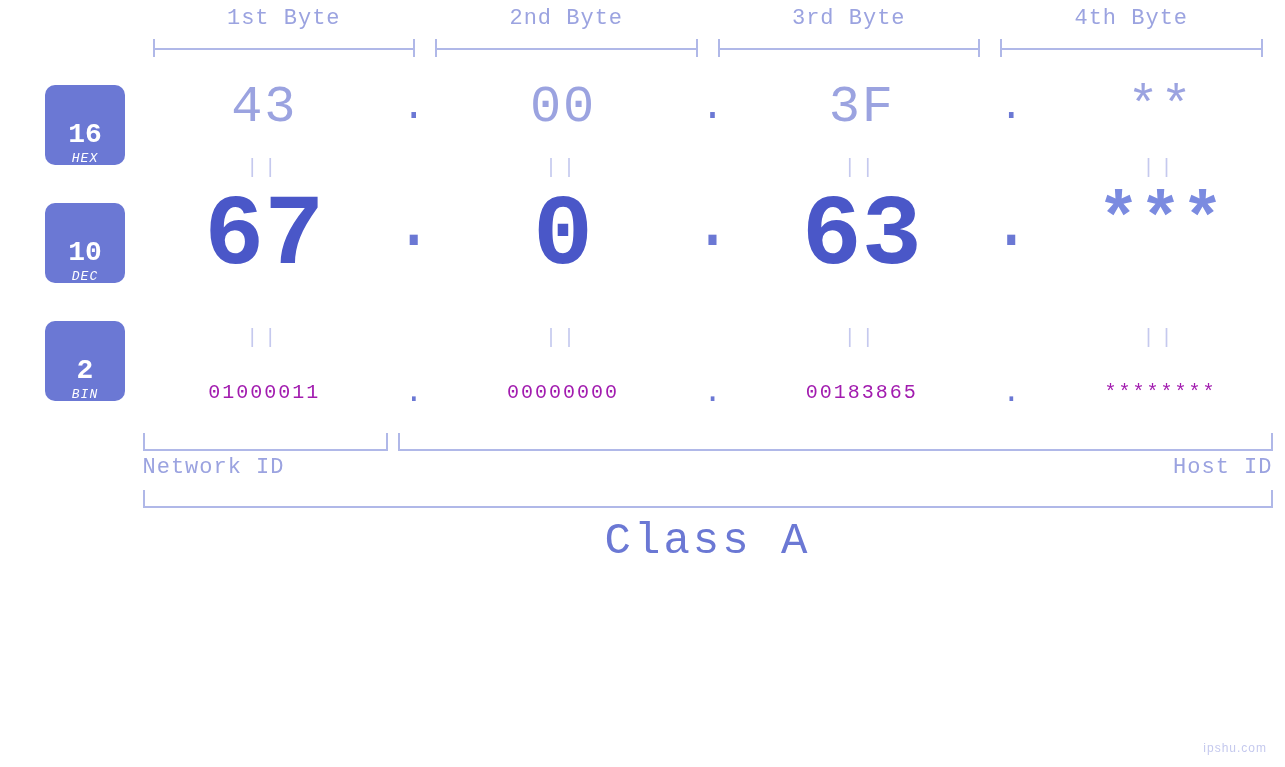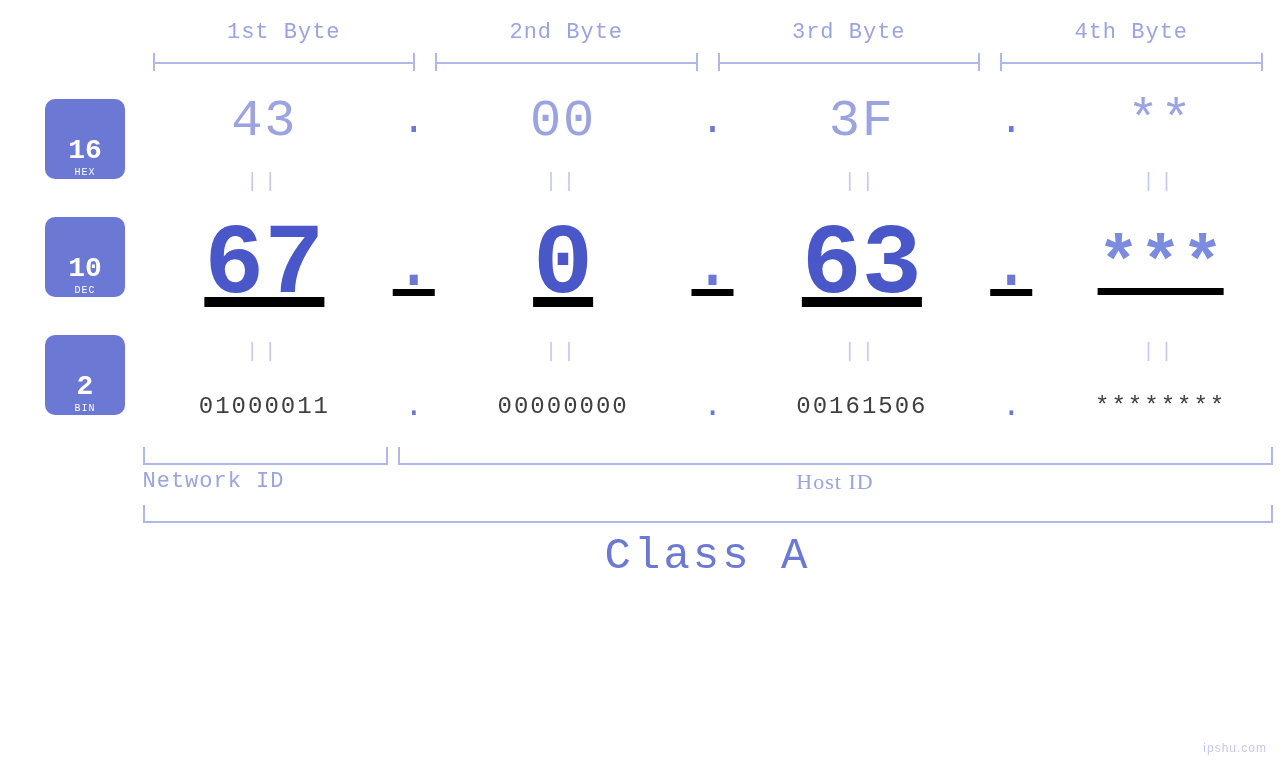--- a/index.html
+++ b/index.html
@@ -14,21 +14,21 @@
     }
 
     .main-container {
       width: 1285px;
       height: 767px;
       position: relative;
       display: flex;
       flex-direction: column;
       align-items: center;
       justify-content: flex-start;
-      padding-top: 20px;
+      padding-top: 6px;
     }
 
     
     .byte-headers {
       display: flex;
       width: 1130px;
       margin-left: 130px;
       margin-bottom: 8px;
     }
 
@@ -88,23 +88,24 @@
     }
 
     .badge-num {
       font-size: 28px;
       font-weight: bold;
       line-height: 1.1;
       margin-top: 36px;
     }
 
     .badge-label {
-      font-size: 10px;
+      font-size: 13px;
       font-weight: normal;
       letter-spacing: 1px;
+      font-style: italic;
     }
 
     
     .hex-value {
       font-size: 52px;
       color: #9ba3e0;
       font-family: 'Courier New', Courier, monospace;
       letter-spacing: 2px;
       text-align: right;
     }
@@ -113,22 +114,22 @@
     .dec-value {
       font-size: 100px;
       color: #4a57c8;
       font-family: 'Courier New', Courier, monospace;
       font-weight: bold;
       line-height: 1;
     }
 
     
     .bin-value {
-      font-size: 24px;
-      color: #404040;
+      font-size: 20px;
+      color: #a21caf;
       font-family: 'Courier New', Courier, monospace;
       letter-spacing: 2px;
     }
 
     
     .watermark {
       position: absolute;
       bottom: 12px;
       right: 18px;
       color: #c5c9ee;
@@ -166,23 +167,22 @@
     }
 
     .row-sep {
       display: flex;
       align-items: center;
       height: 40px;
     }
 
     .row-dec {
       display: flex;
-      align-items: center;
+      align-items: flex-start;
       height: 130px;
-      text-decoration: underline;
     }
 
     .row-bin {
       display: flex;
       align-items: center;
       height: 70px;
     }
 
     .cell {
       flex: 1;
@@ -340,21 +340,21 @@
         <div class="dot">
           <span class="dot-bin">.</span>
         </div>
         <div class="cell">
           <span class="bin-value">00000000</span>
         </div>
         <div class="dot">
           <span class="dot-bin">.</span>
         </div>
         <div class="cell">
-          <span class="bin-value">00161506</span>
+          <span class="bin-value">00183865</span>
         </div>
         <div class="dot">
           <span class="dot-bin">.</span>
         </div>
         <div class="cell">
           <span class="bin-value">********</span>
         </div>
       </div>
 
     </div>
@@ -365,21 +365,21 @@
     <div style="width:245px; height:18px; position:relative; border-left:2px solid #b0b8e8; border-bottom:2px solid #b0b8e8; border-right:2px solid #b0b8e8;"></div>
 
     <div style="width:10px;"></div>
 
     <div style="flex:1; height:18px; position:relative; border-left:2px solid #b0b8e8; border-bottom:2px solid #b0b8e8; border-right:2px solid #b0b8e8;"></div>
   </div>
 
   <div style="display:flex; width:1130px; margin-left:130px; margin-top:4px;">
     <div style="width:245px; color:#9ba3e0; font-size:22px; font-family:'Courier New',monospace; letter-spacing:1px;">Network ID</div>
     <div style="width:10px;"></div>
-    <div style="flex:1; text-align:center; color:#9ba3e0; font-size:22px; font-family:Liberation Serif, serif; letter-spacing:1px;">Host ID</div>
+    <div style="flex:1; text-align:right; color:#9ba3e0; font-size:22px; font-family:Liberation Mono, monospace; letter-spacing:1px;">Host ID</div>
   </div>
 
   <div style="width:1130px; margin-left:130px; height:18px; border-left:2px solid #b0b8e8; border-bottom:2px solid #b0b8e8; border-right:2px solid #b0b8e8; margin-top:10px;"></div>
 
   <div style="width:1130px; margin-left:130px; text-align:center; margin-top:8px;">
     <span style="font-size:44px; color:#6b78d4; font-family:'Courier New',monospace; letter-spacing:3px;">Class A</span>
   </div>
 
   <div class="watermark">ipshu.com</div>
 

